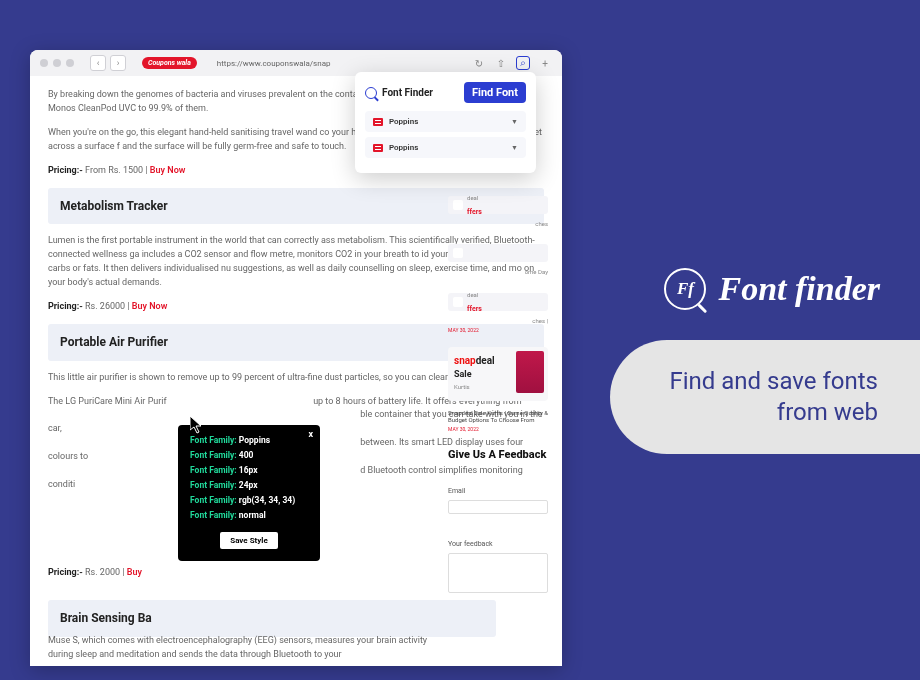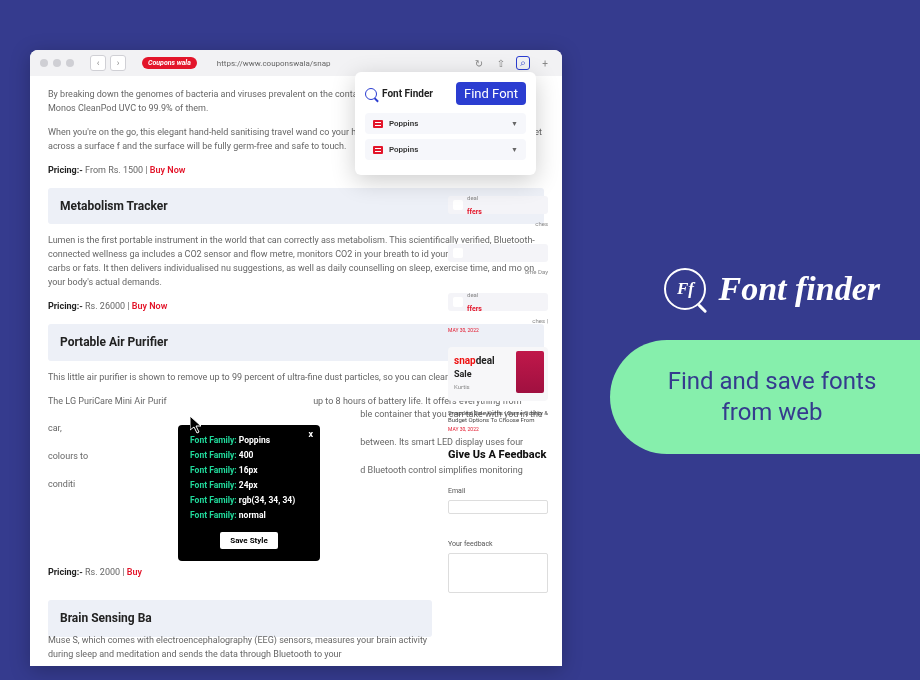--- a/index.html
+++ b/index.html
@@ -33,41 +33,41 @@
 .date{font-size:5px;color:#E3152A;margin-top:2px}
 .fb-title{font-size:11px;font-weight:800;color:#111;margin-top:14px;line-height:1.2}
 .fb-lbl{font-size:7px;color:#555;margin-top:25px}
 .fb-in{width:100%;height:14px;border:1px solid #ddd;border-radius:2px;margin-top:3px;background:#fff}
 .fb-ta{width:100%;height:40px;border:1px solid #ddd;border-radius:2px;margin-top:3px;background:#fff}
 .popup{position:absolute;left:355px;top:72px;width:181px;background:#fff;border-radius:6px;box-shadow:0 6px 24px rgba(0,0,0,.2);padding:10px;z-index:5}
 .pop-head{display:flex;align-items:center;justify-content:space-between;margin-bottom:8px}
 .pop-title{display:flex;align-items:center;gap:5px;font-size:10px;font-weight:700;color:#222}
 .mag-ico{width:12px;height:12px;border:1.5px solid #2b3dd1;border-radius:50%;position:relative}
 .mag-ico::after{content:"";position:absolute;width:5px;height:1.5px;background:#2b3dd1;bottom:-2px;right:-3px;transform:rotate(45deg)}
-.find-btn{background:#2b3dd1;color:#fff;font-size:13px;font-weight:400;padding:4px 8px;border-radius:4px;border:none}
+.find-btn{background:#2b3dd1;color:#fff;font-size:11px;font-weight:700;padding:4px 8px;border-radius:4px;border:none}
 .font-row{display:flex;align-items:center;justify-content:space-between;background:#f6f7fb;border-radius:4px;padding:6px 8px;margin-bottom:5px}
 .font-row .left{display:flex;align-items:center;gap:6px}
 .font-ico{width:10px;height:8px;background:#E3152A;border-radius:1px;position:relative}
 .font-ico::before,.font-ico::after{content:"";position:absolute;background:#fff;height:1px;left:2px;right:2px}
 .font-ico::before{top:2px}.font-ico::after{bottom:2px}
 .font-name{font-size:8px;color:#333;font-weight:600}
 .chev{font-size:7px;color:#666}
 .tooltip{position:absolute;left:178px;top:425px;width:142px;background:#000;border-radius:4px;padding:10px 12px 12px;z-index:4;color:#fff}
 .tt-x{position:absolute;top:4px;right:7px;font-size:9px;color:#fff;font-weight:700}
 .tt-row{font-size:8.5px;margin-bottom:5px;white-space:nowrap}
 .tt-k{color:#21d99b;font-weight:700}
 .tt-v{color:#fff;font-weight:700}
 .tt-btn{background:#fff;color:#000;font-size:8px;font-weight:700;padding:4px 10px;border:none;border-radius:2px;margin-top:12px;display:block;margin-left:auto;margin-right:auto}
 .cursor{position:absolute;left:190px;top:416px;z-index:6;font-size:14px;color:#000}
 .right-brand{position:absolute;right:40px;top:268px;display:flex;align-items:center;gap:12px}
 .brand-ico{width:42px;height:42px;border:2.5px solid #fff;border-radius:50%;position:relative;display:flex;align-items:center;justify-content:center}
 .ff-txt{color:#fff;font-size:17px;font-weight:700;font-style:italic;font-family:Georgia,serif}
 .brand-txt{color:#fff;font-size:34px;font-weight:700;font-style:italic;font-family:Georgia,serif}
 .brand-handle{position:absolute;width:11px;height:2.5px;background:#fff;bottom:-1px;right:-4px;transform:rotate(45deg);border-radius:2px}
-.tagline{position:absolute;right:0;top:340px;width:310px;background:#86efac;border-radius:60px 0 0 60px;padding:26px 30px 26px 44px;text-align:center}
+.tagline{position:absolute;right:0;top:340px;width:310px;background:#e5e5e5;border-radius:60px 0 0 60px;padding:26px 42px 26px 44px;text-align:right}
 .tagline-txt{color:#353B8E;font-size:24px;line-height:1.3}
 .offers{font-size:7px;color:#E3152A;font-weight:700}
 .small{font-size:6px;color:#888}
 .mini{width:100px;height:18px;background:#f4f4f8;border-radius:3px;margin-bottom:5px;display:flex;align-items:center;padding:0 5px;gap:4px}
 .mini .sq{width:10px;height:10px;background:#fff;border-radius:2px}
 </style>
 </head>
 <body>
 
 <div class="browser">
@@ -119,21 +119,21 @@
       <span style="display:inline-block;width:310px"></span>
       <span>between. Its smart LED display uses four colours to</span><br>
       <span style="display:inline-block;width:310px"></span>
       <span>d Bluetooth control simplifies monitoring conditi</span>
     </p>
     <p style="position:absolute;top:490px">
       <span class="price-lbl">Pricing:-</span>
       <span class="price-val">Rs. 2000 | </span>
       <span class="buy">Buy</span>
     </p>
-    <div class="sec-head" style="position:absolute;top:514px;width:384px">Brain Sensing Ba</div>
+    <div class="sec-head" style="position:absolute;top:514px;width:448px">Brain Sensing Ba</div>
     <p style="position:absolute;top:558px;width:400px">Muse S, which comes with electroencephalography (EEG) sensors, measures your brain activity during sleep and meditation and sends the data through Bluetooth to your</p>
 
     <div class="sidebar">
       <div class="mini">
           <div class="sq"></div>
           <div><span class="small">deal</span><br><span class="offers">ffers</span></div>
         </div>
       <div class="small" style="text-align:right">ches</div>
       <div class="mini" style="margin-top:16px">
           <div class="sq"></div>

